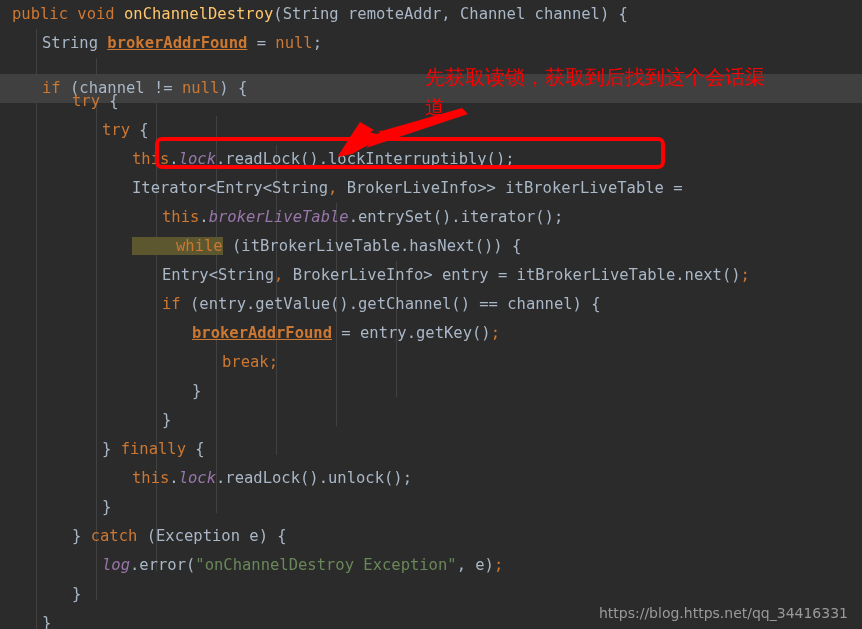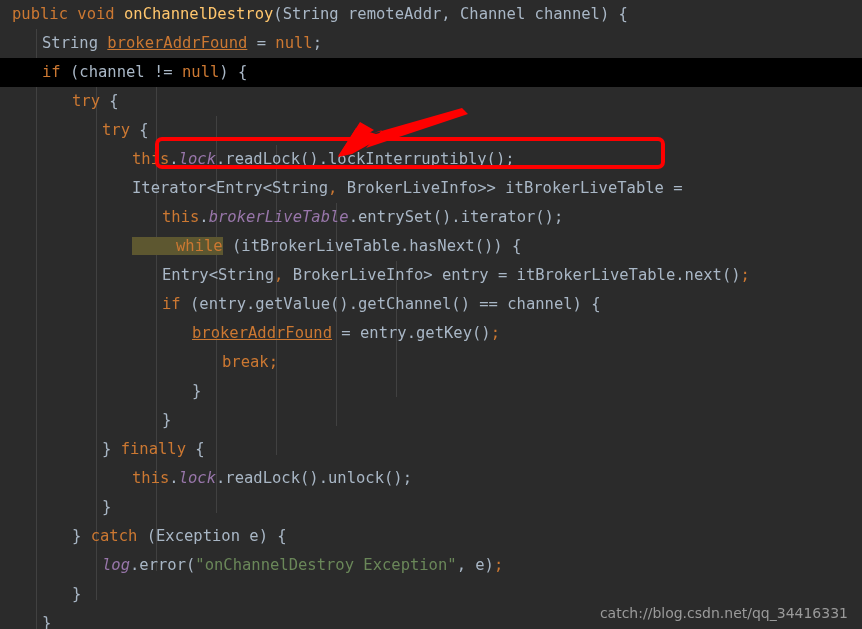--- a/index.html
+++ b/index.html
@@ -38,31 +38,32 @@
   .line {
     position: absolute;
     left: 0;
     width: 862px;
     height: 29px;
     white-space: pre;
     padding-left: 12px;
     box-sizing: border-box;
   }
   .line.hl {
-    background: #000000;
+    background: #404040;
+    margin-top: 16px;
   }
 
   
   .kw   { color: #cc7832; }              
   .pl   { color: #a9b7c6; }              
   .mth  { color: #ffc66d; }              
   .fld  { color: #9876aa; font-style: italic; }              
   .fldi { color: #9876aa; font-style: italic; margin-top: 20px; }  
   .str  { color: #6a8759; }              
-  .loc  { color: #cc7832; text-decoration: underline; }
+  .loc  { color: #cc7832; text-decoration: underline; font-weight: bold; }
 
   .hlbox { background: #5d5730; padding-left: 44px; }        
 
   
   #redbox {
     position: absolute;
     left: 155px;
     top: 137px;
     width: 510px;
     height: 32px;
@@ -120,16 +121,18 @@
 
   <div id="code"><div class="line" style="top: 0px; padding-left: 12px;"><span class="kw">public</span><span class="pl"> </span><span class="kw">void</span><span class="pl"> </span><span class="mth">onChannelDestroy</span><span class="pl">(String remoteAddr, Channel channel) {</span></div><div class="line" style="top: 29px; padding-left: 42px;"><span class="pl">String </span><span class="loc">brokerAddrFound</span><span class="pl"> = </span><span class="kw">null</span><span class="pl">;</span></div><div class="line hl" style="top: 58px; padding-left: 42px;"><span class="kw">if</span><span class="pl"> (channel != </span><span class="kw">null</span><span class="pl">) {</span></div><div class="line" style="top: 87px; padding-left: 72px;"><span class="kw">try</span><span class="pl"> {</span></div><div class="line" style="top: 116px; padding-left: 102px;"><span class="kw">try</span><span class="pl"> {</span></div><div class="line" style="top: 145px; padding-left: 132px;"><span class="kw">this</span><span class="pl">.</span><span class="fld">lock</span><span class="pl">.readLock().lockInterruptibly();</span></div><div class="line" style="top: 174px; padding-left: 132px;"><span class="pl">Iterator&lt;Entry&lt;String</span><span class="kw">,</span><span class="pl"> BrokerLiveInfo&gt;&gt; itBrokerLiveTable =</span></div><div class="line" style="top: 203px; padding-left: 162px;"><span class="kw">this</span><span class="pl">.</span><span class="fld">brokerLiveTable</span><span class="pl">.entrySet().iterator();</span></div><div class="line" style="top: 232px; padding-left: 132px;"><span class="kw hlbox">while</span><span class="pl"> (itBrokerLiveTable.hasNext()) {</span></div><div class="line" style="top: 261px; padding-left: 162px;"><span class="pl">Entry&lt;String</span><span class="kw">,</span><span class="pl"> BrokerLiveInfo&gt; entry = itBrokerLiveTable.next()</span><span class="kw">;</span></div><div class="line" style="top: 290px; padding-left: 162px;"><span class="kw">if</span><span class="pl"> (entry.getValue().getChannel() == channel) {</span></div><div class="line" style="top: 319px; padding-left: 192px;"><span class="loc">brokerAddrFound</span><span class="pl"> = entry.getKey()</span><span class="kw">;</span></div><div class="line" style="top: 348px; padding-left: 222px;"><span class="kw">break;</span></div><div class="line" style="top: 377px; padding-left: 192px;"><span class="pl">}</span></div><div class="line" style="top: 406px; padding-left: 162px;"><span class="pl">}</span></div><div class="line" style="top: 435px; padding-left: 102px;"><span class="pl">} </span><span class="kw">finally</span><span class="pl"> {</span></div><div class="line" style="top: 464px; padding-left: 132px;"><span class="kw">this</span><span class="pl">.</span><span class="fld">lock</span><span class="pl">.readLock().unlock();</span></div><div class="line" style="top: 493px; padding-left: 102px;"><span class="pl">}</span></div><div class="line" style="top: 522px; padding-left: 72px;"><span class="pl">} </span><span class="kw">catch</span><span class="pl"> (Exception e) {</span></div><div class="line" style="top: 551px; padding-left: 102px;"><span class="fldi">log</span><span class="pl">.error(</span><span class="str">"onChannelDestroy Exception"</span><span class="pl">, e)</span><span class="kw">;</span></div><div class="line" style="top: 580px; padding-left: 72px;"><span class="pl">}</span></div><div class="line" style="top: 609px; padding-left: 42px;"><span class="pl">}</span></div></div>
 
   <div id="redbox"></div>
 
   <svg id="arrow" viewBox="0 0 140 82" xmlns="http://www.w3.org/2000/svg">
     <polygon points="138,36 36,70 52,52 26,62 22,72 8,78 30,44 44,52 34,58 132,30" fill="#fe0000"></polygon>
     <polygon points="136,32 40,66 22,76 8,79 26,50 46,56" fill="#fe0000"></polygon>
   </svg>
 
+  <div id="note">先获取读锁，获取到后找到这个会话渠
+道</div>
 
-  <div id="watermark">catch://blog.csdn.net/qq_34416331</div>
+  <div id="watermark">https://blog.https.net/qq_34416331</div>
 
 </div>
 
 </body></html>

